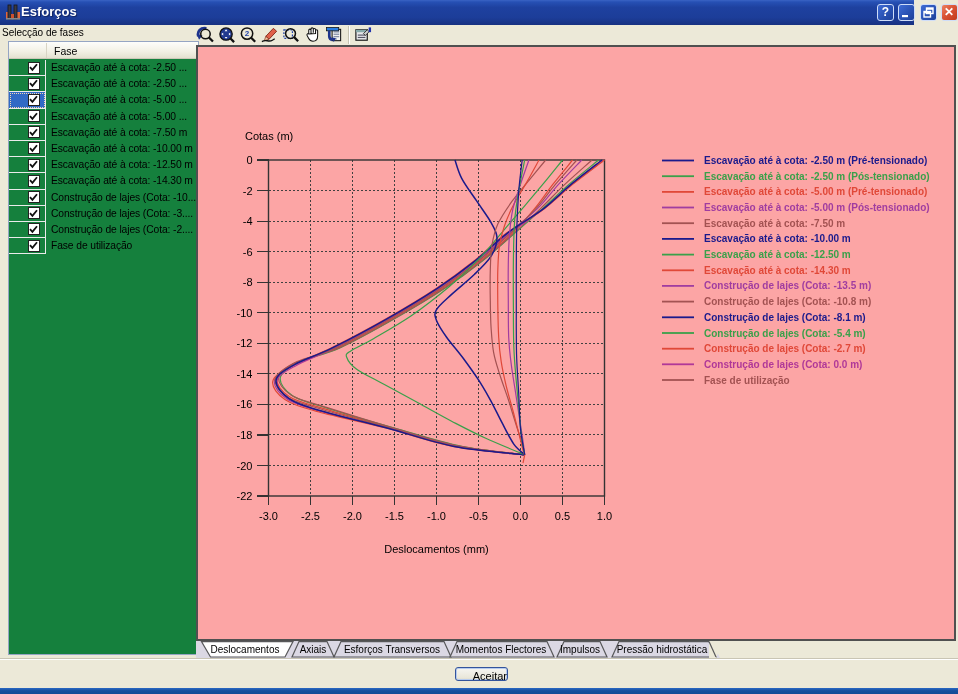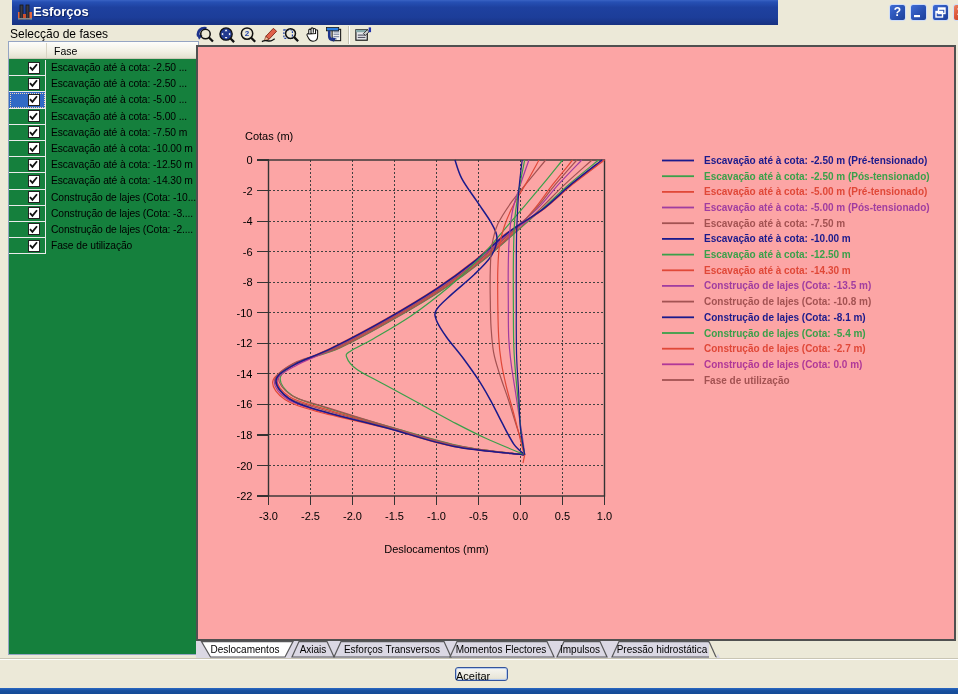--- a/index.html
+++ b/index.html
@@ -1,25 +1,25 @@
 <!DOCTYPE html>
 <html><head><meta charset="utf-8"><style>
 *{margin:0;padding:0;box-sizing:border-box}
 html,body{width:958px;height:694px;overflow:hidden}
 body{font-family:"Liberation Sans",sans-serif;background:#ece9d8;position:relative}
-.titlebar{position:absolute;left:12px;top:0;width:766px;height:25px;
+.titlebar{position:absolute;left:0;top:0;width:914px;height:25px;
  background:linear-gradient(180deg,#3a63c4 0%,#2650b4 8%,#1e419f 30%,#1c3d99 70%,#173181 100%);}
 .titlebar .ticn{position:absolute;left:5px;top:4px;width:16px;height:16px}
 .titlebar .ttl{position:absolute;left:21px;top:4px;color:#fff;font-size:13px;font-weight:bold;
  text-shadow:1px 1px 1px #10235e;}
 .tbtn{position:absolute;top:4px;width:17px;height:17px;border:1px solid #cfddf8;border-radius:3px;
  background:linear-gradient(135deg,#3f6cd6 0%,#2a52b4 55%,#1e4099 100%);color:#fff;
  font-size:12px;font-weight:bold;text-align:center;line-height:15px}
 .tbtn.close{background:linear-gradient(135deg,#ec8262 0%,#da5336 45%,#c13a1c 100%)}
-.label{position:absolute;left:10px;top:27px;font-size:12px;color:#000}
+.label{position:absolute;left:2px;top:27px;font-size:10px;color:#000}
 .list{position:absolute;left:8px;top:41px;width:191px;height:614px;background:#15803d;
  border:1px solid #95a5c3}
 .lhead{position:absolute;left:0;top:0;width:189px;height:17px;
  background:linear-gradient(180deg,#fdfdfb,#f2f0e4 60%,#e4e1d0);border-bottom:1px solid #cdc9b8;}
 .lhead .hd1{position:absolute;left:37px;top:1px;width:1px;height:15px;background:#d8d4c4}
 .lhead .ht{position:absolute;left:45px;top:3px;font-size:10.5px}
 .rows{position:absolute;left:0;top:18px;width:189px}
 .row{position:relative;height:16.2px;width:189px}
 .row .cbcell{position:absolute;left:0;top:0;width:37px;height:16.2px;border-bottom:1px solid #ebebeb;border-right:1px solid #ebebeb}
 .row .txt{position:absolute;left:42px;top:2px;font-size:10.3px;letter-spacing:-0.1px;white-space:nowrap;overflow:hidden;width:146px}
@@ -32,21 +32,21 @@
 .panel{position:absolute;left:196px;top:45px;width:760px;height:596px;background:#fca5a5;
  border:2px solid #505050}
 .chart{position:absolute;left:0;top:0}
 .tabsbar{position:absolute;left:196px;top:641px;width:760px;height:17px}
 .tabs{position:absolute;left:0;top:0;width:760px;height:17px}
 .groove{position:absolute;left:0;top:658px;width:958px;height:2px;
  border-top:1px solid #c9c5b4;border-bottom:1px solid #ffffff}
 .okbtn{position:absolute;left:455px;top:667px;width:53px;height:14px;border-radius:3px;
  border:1px solid #33549c;box-shadow:inset 0 0 0 1px #b5caee;
  background:linear-gradient(180deg,#f6f5f1,#e9e7da 80%,#ddd9c8);
- font-size:11px;text-align:left;line-height:16px;color:#000}
+ font-size:11px;text-align:right;line-height:16px;color:#000}
 .bluestrip{position:absolute;left:0;top:688px;width:958px;height:6px;
  background:linear-gradient(180deg,#2a68c4,#174f9e 45%,#134a96)}
 svg text{font-family:"Liberation Sans",sans-serif}
 </style></head>
 <body>
 <div class="titlebar">
  <svg class="ticn" viewBox="0 0 16 16">
   <rect x="1" y="8" width="3" height="6" fill="#e06840"></rect>
   <rect x="11" y="8" width="4" height="6" fill="#e06840"></rect>
   <rect x="3" y="1" width="3" height="14" fill="#3a3a44" stroke="#15151c" stroke-width="0.8"></rect>

